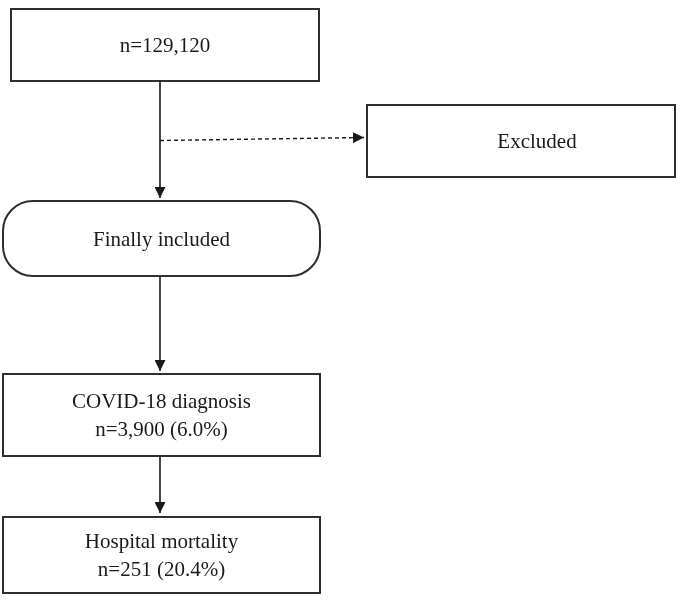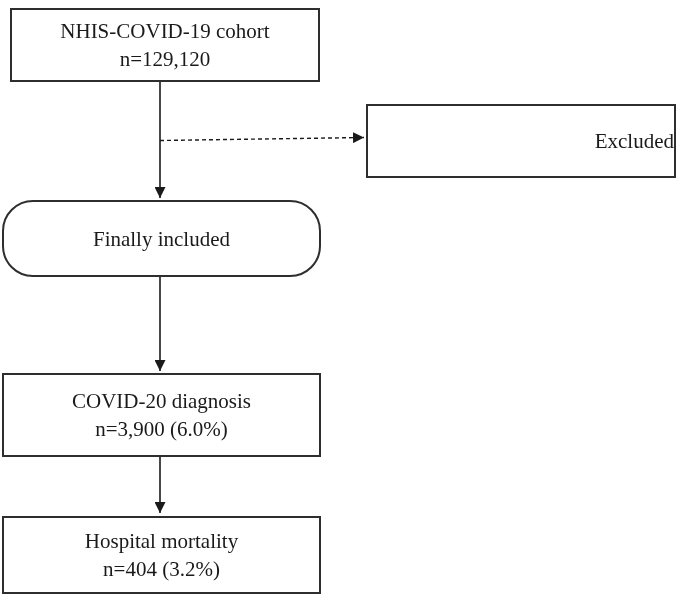--- a/index.html
+++ b/index.html
@@ -33,21 +33,21 @@
     flex-direction: column;
     justify-content: center;
     font-size: 21px;
     line-height: 28px;
     text-align: center;
   }
   .node span { display: block; white-space: nowrap; }
 
   .node-cohort    { left: 10px;  top: 8px;   width: 310px; height: 74px; }
   .node-excluded  { left: 366px; top: 104px; width: 310px; height: 74px;
-                    text-align: right; padding-left: 32px; }
+                    text-align: center; padding-left: 32px; }
   .node-included  { left: 2px;   top: 200px; width: 319px; height: 77px; border-radius: 31px; }
   .node-diagnosis { left: 2px;   top: 373px; width: 319px; height: 84px; }
   .node-mortality { left: 2px;   top: 516px; width: 319px; height: 78px; }
 </style>
 </head>
 <body>
 
 <div class="canvas">
 
   <svg class="connectors" viewBox="0 0 685 600" xmlns="http://www.w3.org/2000/svg">
@@ -60,35 +60,34 @@
     <line x1="160" y1="82" x2="160" y2="198" stroke="#1a1a1a" stroke-width="1.6" marker-end="url(#arrowhead)"></line>
 
     <line x1="160" y1="140.5" x2="364" y2="137.5" stroke="#1a1a1a" stroke-width="1.4" stroke-dasharray="4 3" marker-end="url(#arrowhead)"></line>
 
     <line x1="160" y1="277" x2="160" y2="371" stroke="#1a1a1a" stroke-width="1.6" marker-end="url(#arrowhead)"></line>
 
     <line x1="160" y1="457" x2="160" y2="513" stroke="#1a1a1a" stroke-width="1.6" marker-end="url(#arrowhead)"></line>
   </svg>
 
   <div class="node node-cohort">
-    <span>NHIS-COVID-19 cohort</span>
     <span>n=129,120</span>
   </div>
 
   <div class="node node-excluded">
     <span>Excluded</span>
   </div>
 
   <div class="node node-included">
     <span>Finally included</span>
   </div>
 
   <div class="node node-diagnosis">
-    <span>COVID-20 diagnosis</span>
+    <span>COVID-18 diagnosis</span>
     <span>n=3,900 (6.0%)</span>
   </div>
 
   <div class="node node-mortality">
     <span>Hospital mortality</span>
-    <span>n=404 (3.2%)</span>
+    <span>n=251 (20.4%)</span>
   </div>
 
 </div>
 
 </body></html>

